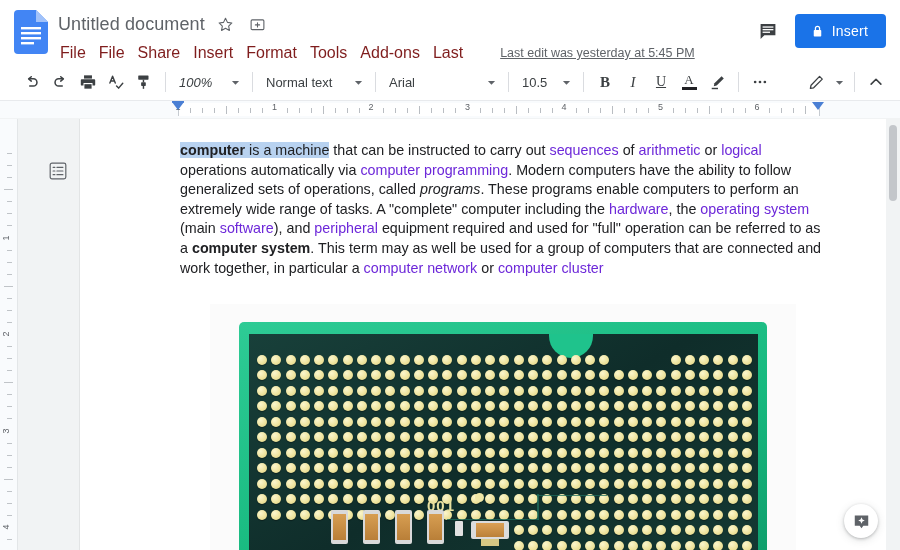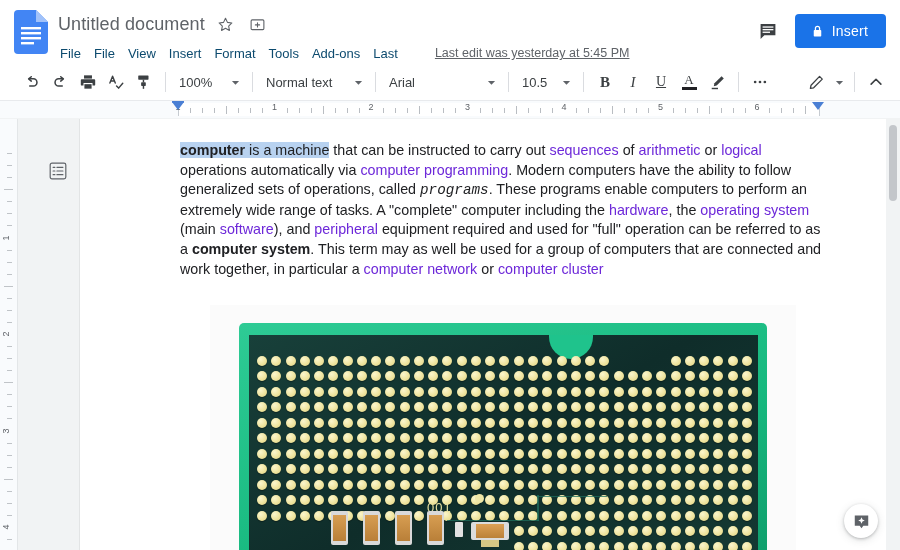--- a/index.html
+++ b/index.html
@@ -44,22 +44,22 @@
     color: #5f6368;
     cursor: pointer;
   }
   .menu-row {
     display: flex;
     align-items: center;
     height: 22px;
     margin-top: 4px;
   }
   .menu-item {
-    font-size: 13px;
-    color: #0c4a6e;
+    font-size: 16px;
+    color: #7f1d1d;
     padding: 2px 7px 2px 6px;
     border-radius: 3px;
     white-space: nowrap;
     cursor: pointer;
   }
   .menu-item:first-child { padding-left: 2px; }
   .last-edit {
     font-size: 12.5px;
     color: #5f6368;
     text-decoration: underline;
@@ -133,21 +133,21 @@
     flex: none;
   }
   .tb-drop .lbl { flex: 1 1 auto; }
   .caret {
     width: 16px; height: 16px;
     display: inline-flex;
     align-items: center; justify-content: center;
     margin-left: 6px;
     color: #5f6368;
   }
-  .w-zoom { width: 72px; }
+  .w-zoom { width: 72px; font-style: italic; }
   .w-style { width: 108px; }
   .w-font  { width: 118px; }
   .w-size  { width: 60px; }
   .tb-spacer { flex: 1 1 auto; }
 
   
   .ruler-wrap {
     position: relative;
     height: 18px;
     background: #f9fbfd;
@@ -256,21 +256,21 @@
 
   
   .doc-text {
     font-family: "Liberation Sans", sans-serif;
     font-size: 14.3px;
     line-height: 19.6px;
     color: #202124;
     text-align: left;
   }
   .doc-text b { font-weight: 700; }
-  .doc-text i { font-style: italic; font-family: Liberation Mono, monospace; }
+  .doc-text i { font-style: italic; }
   .lnk { color: #6d28d9; }
   .sel { background: #b8d2f0; }
 
   
   .cpu-img {
     position: relative;
     margin-top: 26px;
     width: 586px;
     margin-left: 30px;
     height: 250px;
@@ -317,24 +317,24 @@
     background: radial-gradient(circle at 35% 32%, #fbf6cd 0%, #eee39c 58%, #d9cc82 100%);
     justify-self: center;
     align-self: center;
     box-shadow: 0 1px 1px rgba(0,0,0,.35);
   }
   .pin.off { background: none; box-shadow: none; }
   .silk-001 {
     position: absolute;
     left: 178px; bottom: 44px;
     font-family: "Liberation Sans", sans-serif;
-    font-size: 13px;
+    font-size: 15px;
     letter-spacing: 1px;
     color: #e7e0a0;
-    font-weight: 400;
+    font-weight: 700;
   }
   .smd {
     position: absolute;
     bottom: 14px;
     width: 17px; height: 34px;
     background: #d9d9d9;
     border-radius: 2px;
   }
   .smd::after {
     content: "";
@@ -438,21 +438,21 @@
         <svg viewBox="0 0 20 20" width="17" height="17" fill="none" stroke="currentColor" stroke-width="1.3">
           <rect x="2.5" y="4.5" width="15" height="11.5" rx="1.3"></rect>
           <path d="M10 8v5M7.5 10.5h5" stroke-linecap="round"></path>
         </svg>
       </span>
     </div>
 
     <div class="menu-row">
       <div class="menu-item">File</div>
       <div class="menu-item">File</div>
-      <div class="menu-item">View</div>
+      <div class="menu-item">Share</div>
       <div class="menu-item">Insert</div>
       <div class="menu-item">Format</div>
       <div class="menu-item">Tools</div>
       <div class="menu-item">Add-ons</div>
       <div class="menu-item">Last</div>
       <div class="last-edit">Last edit was yesterday at 5:45 PM</div>
     </div>
   </div>
 
   <div class="head-right">

